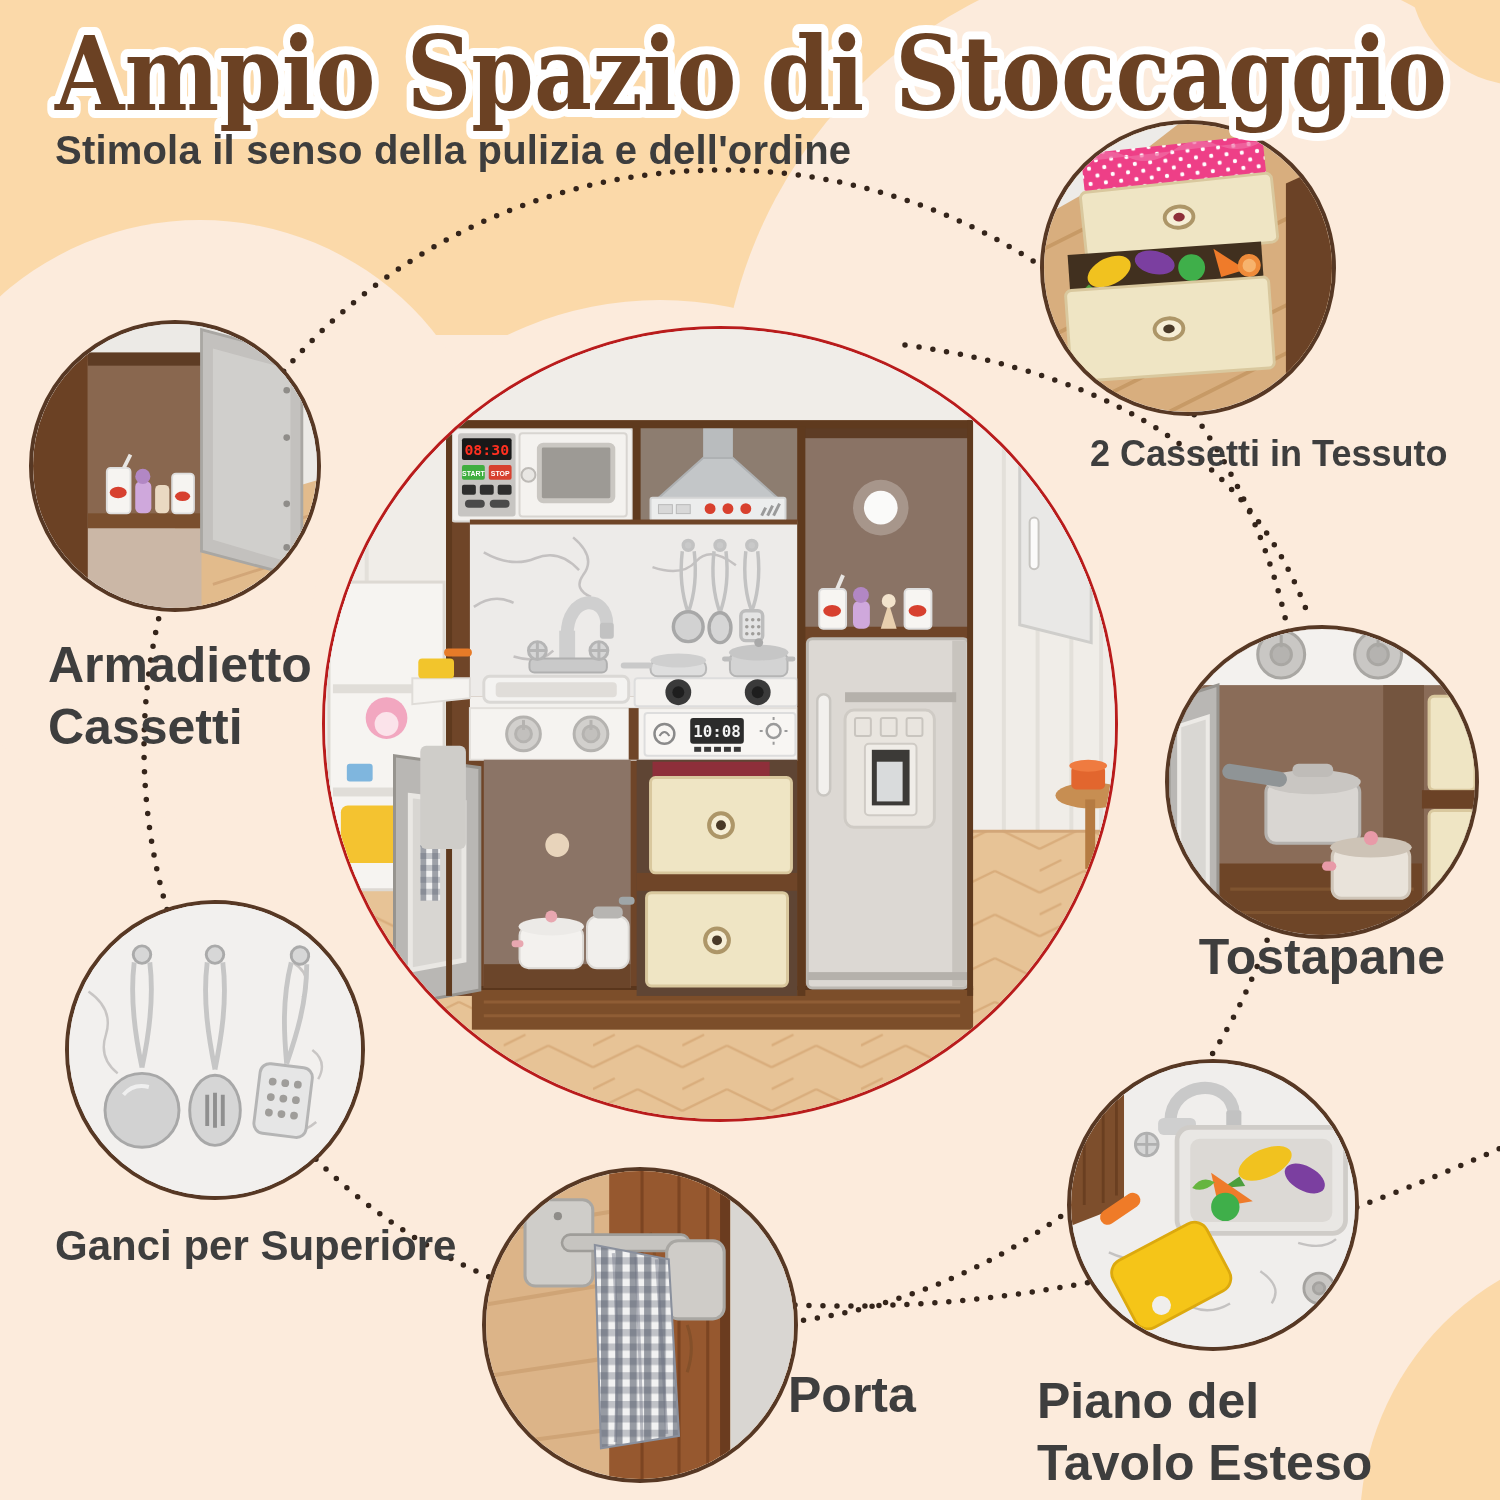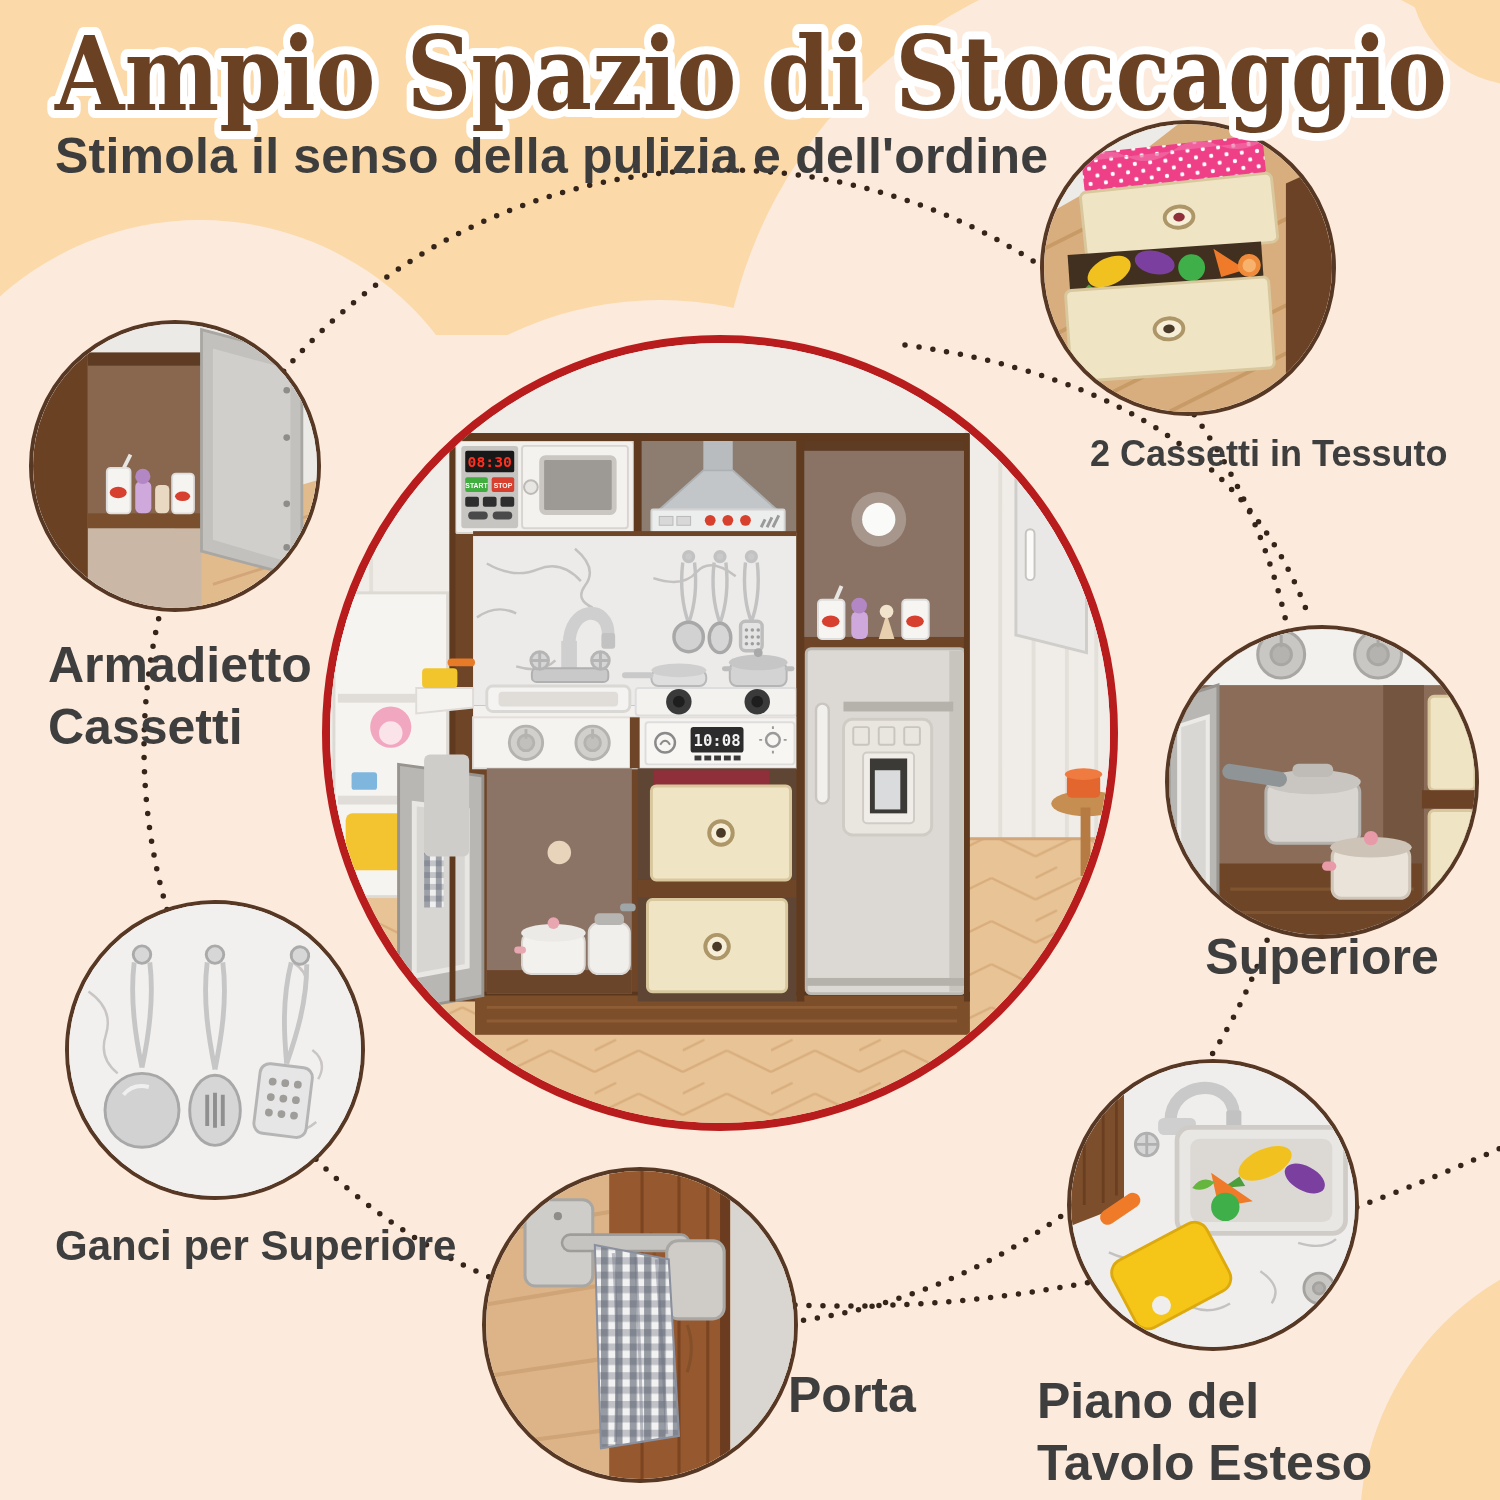--- a/index.html
+++ b/index.html
@@ -5,26 +5,26 @@
   html,body{margin:0;padding:0;}
   body{width:1500px;height:1500px;position:relative;overflow:hidden;background:#fcebdc;
        font-family:"Liberation Sans",sans-serif;}
   .abs{position:absolute;}
   svg{display:block;}
   
   #bg-decor{left:0;top:0;width:1500px;height:1500px;z-index:0;}
   #dotted-layer{left:0;top:0;width:1500px;height:1500px;z-index:1;}
   
   #title-wrap{left:30px;top:8px;width:1440px;height:140px;z-index:6;}
-  #subtitle{left:55px;top:124px;z-index:6;color:#3d3d3d;font-size:50px;font-weight:700;
+  #subtitle{left:55px;top:124px;z-index:6;color:#3d3d3d;font-size:40px;font-weight:700;
             line-height:1.3;letter-spacing:.2px;}
   
   .bubble{border-radius:50%;overflow:hidden;box-sizing:border-box;z-index:3;background:#eee;}
   .bubble.small{border:4px solid #573824;}
-  #central-circle{left:322px;top:335px;width:796px;height:796px;border:8px solid #b91c1c;z-index:2;}
+  #central-circle{left:322px;top:326px;width:796px;height:796px;border:3px solid #b91c1c;z-index:2;}
   #b-cabinet{left:29px;top:320px;width:292px;height:292px;}
   #b-drawers{left:1040px;top:120px;width:296px;height:296px;}
   #b-toaster{left:1165px;top:625px;width:314px;height:314px;}
   #b-table{left:1067px;top:1059px;width:292px;height:292px;}
   #b-towel{left:482px;top:1167px;width:316px;height:316px;}
   #b-hooks{left:65px;top:900px;width:300px;height:300px;}
   
   .callout-label{z-index:6;color:#3e3e3e;font-weight:700;font-size:50px;line-height:1.24;}
   #lbl-cabinet{left:48px;top:634px;}
   #lbl-drawers{left:1090px;top:432px;font-size:36px;white-space:nowrap;}
@@ -565,21 +565,21 @@
 </div>
 
 <div id="lbl-cabinet" class="abs callout-label">
   <div>Armadietto</div>
   <div>Cassetti</div>
 </div>
 <div id="lbl-drawers" class="abs callout-label">
   <div>2 Cassetti in Tessuto</div>
 </div>
 <div id="lbl-toaster" class="abs callout-label">
-  <div>Superiore</div>
+  <div>Tostapane</div>
 </div>
 <div id="lbl-table" class="abs callout-label">
   <div>Piano del</div>
   <div>Tavolo Esteso</div>
 </div>
 <div id="lbl-towel" class="abs callout-label">
   <div>Porta</div>
 </div>
 <div id="lbl-hooks" class="abs callout-label">
   <div>Ganci per Superiore</div>

